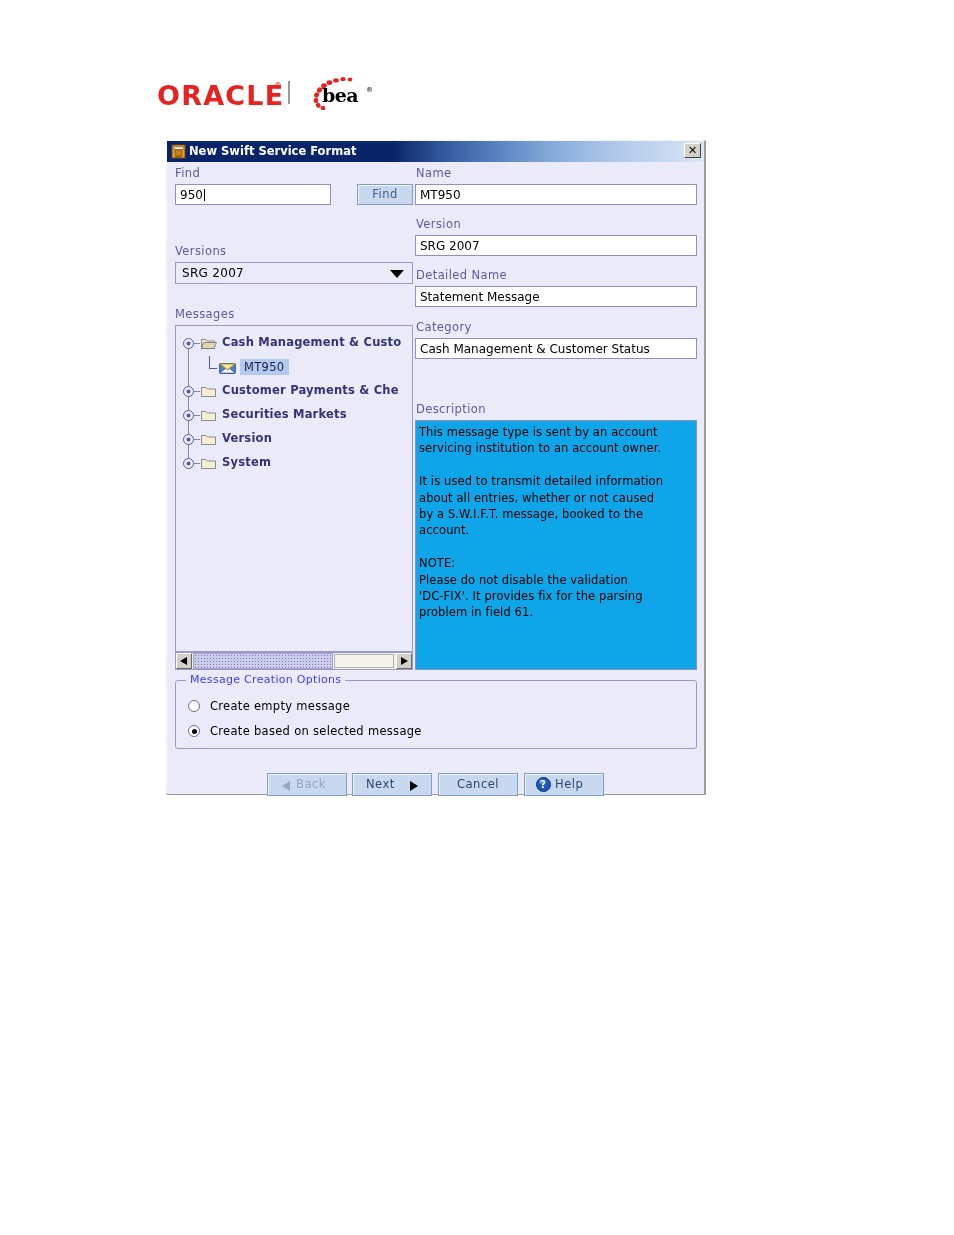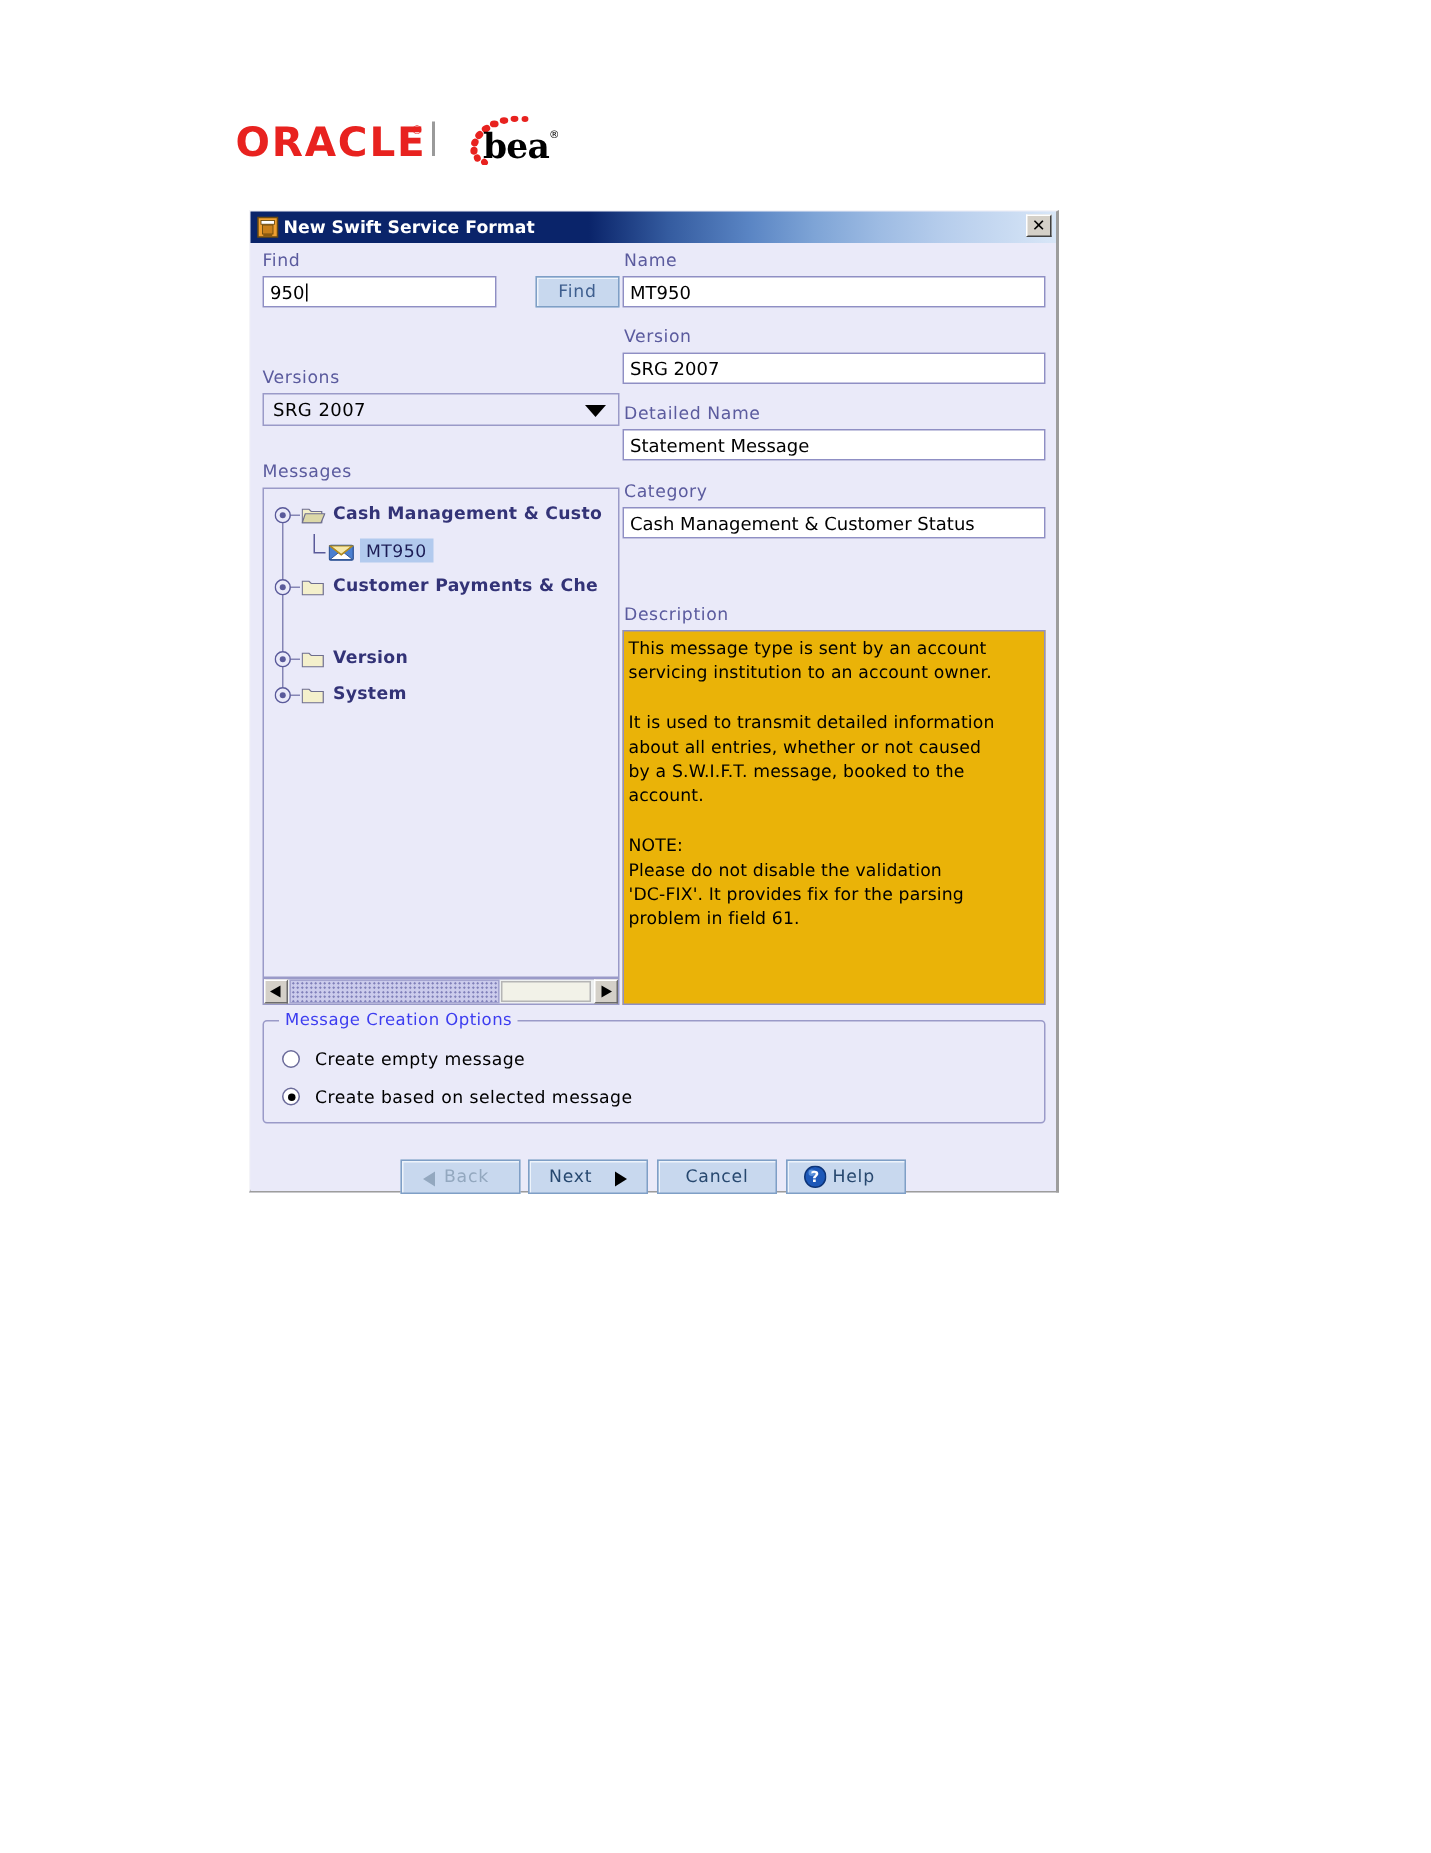--- a/index.html
+++ b/index.html
@@ -49,21 +49,21 @@
     left: 147px;
     top: 5px;
     width: 70px;
     height: 33px;
   }
   .bea-word {
     position: absolute;
     left: 18px;
     top: 7px;
     font-family: "DejaVu Serif", serif;
-    font-size: 23px;
+    font-size: 19px;
     font-weight: bold;
     color: #000000;
     letter-spacing: -0.5px;
   }
   .bea-reg {
     position: absolute;
     left: 62px;
     top: 9px;
     font-size: 7px;
     color: #000;
@@ -406,21 +406,21 @@
   #version-box { left: 248px; top: 73px;  width: 282px; height: 21px; }
   #detail-box  { left: 248px; top: 124px; width: 282px; height: 21px; }
   #category-box{ left: 248px; top: 176px; width: 282px; height: 21px; }
 
   #description-box {
     position: absolute;
     left: 248px;
     top: 258px;
     width: 282px;
     height: 250px;
-    background: #eab308;
+    background: #0ea5e9;
     border: 1px solid #8f8fc4;
     box-sizing: border-box;
     padding: 3px 3px 0 3px;
     overflow: hidden;
   }
   #description-text {
     font-family: "DejaVu Sans", sans-serif;
     font-size: 11.5px;
     line-height: 16.4px;
     color: #000000;
@@ -623,20 +623,31 @@
           <circle cx="5.5" cy="5.5" r="5" fill="#eaeaf9" stroke="#5a5a9a"></circle>
           <circle cx="5.5" cy="5.5" r="2" fill="#5a5a9a"></circle>
         </svg>
         <span class="handle-stub"></span>
         <svg class="folder-icon" viewBox="0 0 16 13">
           <path d="M0.5 2.5 L5 2.5 L6.5 4 L14.5 4 L14.5 11.5 L0.5 11.5 Z" fill="#f4f0cc" stroke="#6e6e8e" stroke-width="0.8"></path>
         </svg>
         <span class="tree-label">Customer Payments &amp; Che</span>
       </div>
 
+      <div class="tree-row" style="top:78px;">
+        <svg class="handle" viewBox="0 0 11 11">
+          <circle cx="5.5" cy="5.5" r="5" fill="#eaeaf9" stroke="#5a5a9a"></circle>
+          <circle cx="5.5" cy="5.5" r="2" fill="#5a5a9a"></circle>
+        </svg>
+        <span class="handle-stub"></span>
+        <svg class="folder-icon" viewBox="0 0 16 13">
+          <path d="M0.5 2.5 L5 2.5 L6.5 4 L14.5 4 L14.5 11.5 L0.5 11.5 Z" fill="#f4f0cc" stroke="#6e6e8e" stroke-width="0.8"></path>
+        </svg>
+        <span class="tree-label">Securities Markets</span>
+      </div>
 
       <div class="tree-row" style="top:102px;">
         <svg class="handle" viewBox="0 0 11 11">
           <circle cx="5.5" cy="5.5" r="5" fill="#eaeaf9" stroke="#5a5a9a"></circle>
           <circle cx="5.5" cy="5.5" r="2" fill="#5a5a9a"></circle>
         </svg>
         <span class="handle-stub"></span>
         <svg class="folder-icon" viewBox="0 0 16 13">
           <path d="M0.5 2.5 L5 2.5 L6.5 4 L14.5 4 L14.5 11.5 L0.5 11.5 Z" fill="#f4f0cc" stroke="#6e6e8e" stroke-width="0.8"></path>
         </svg>

